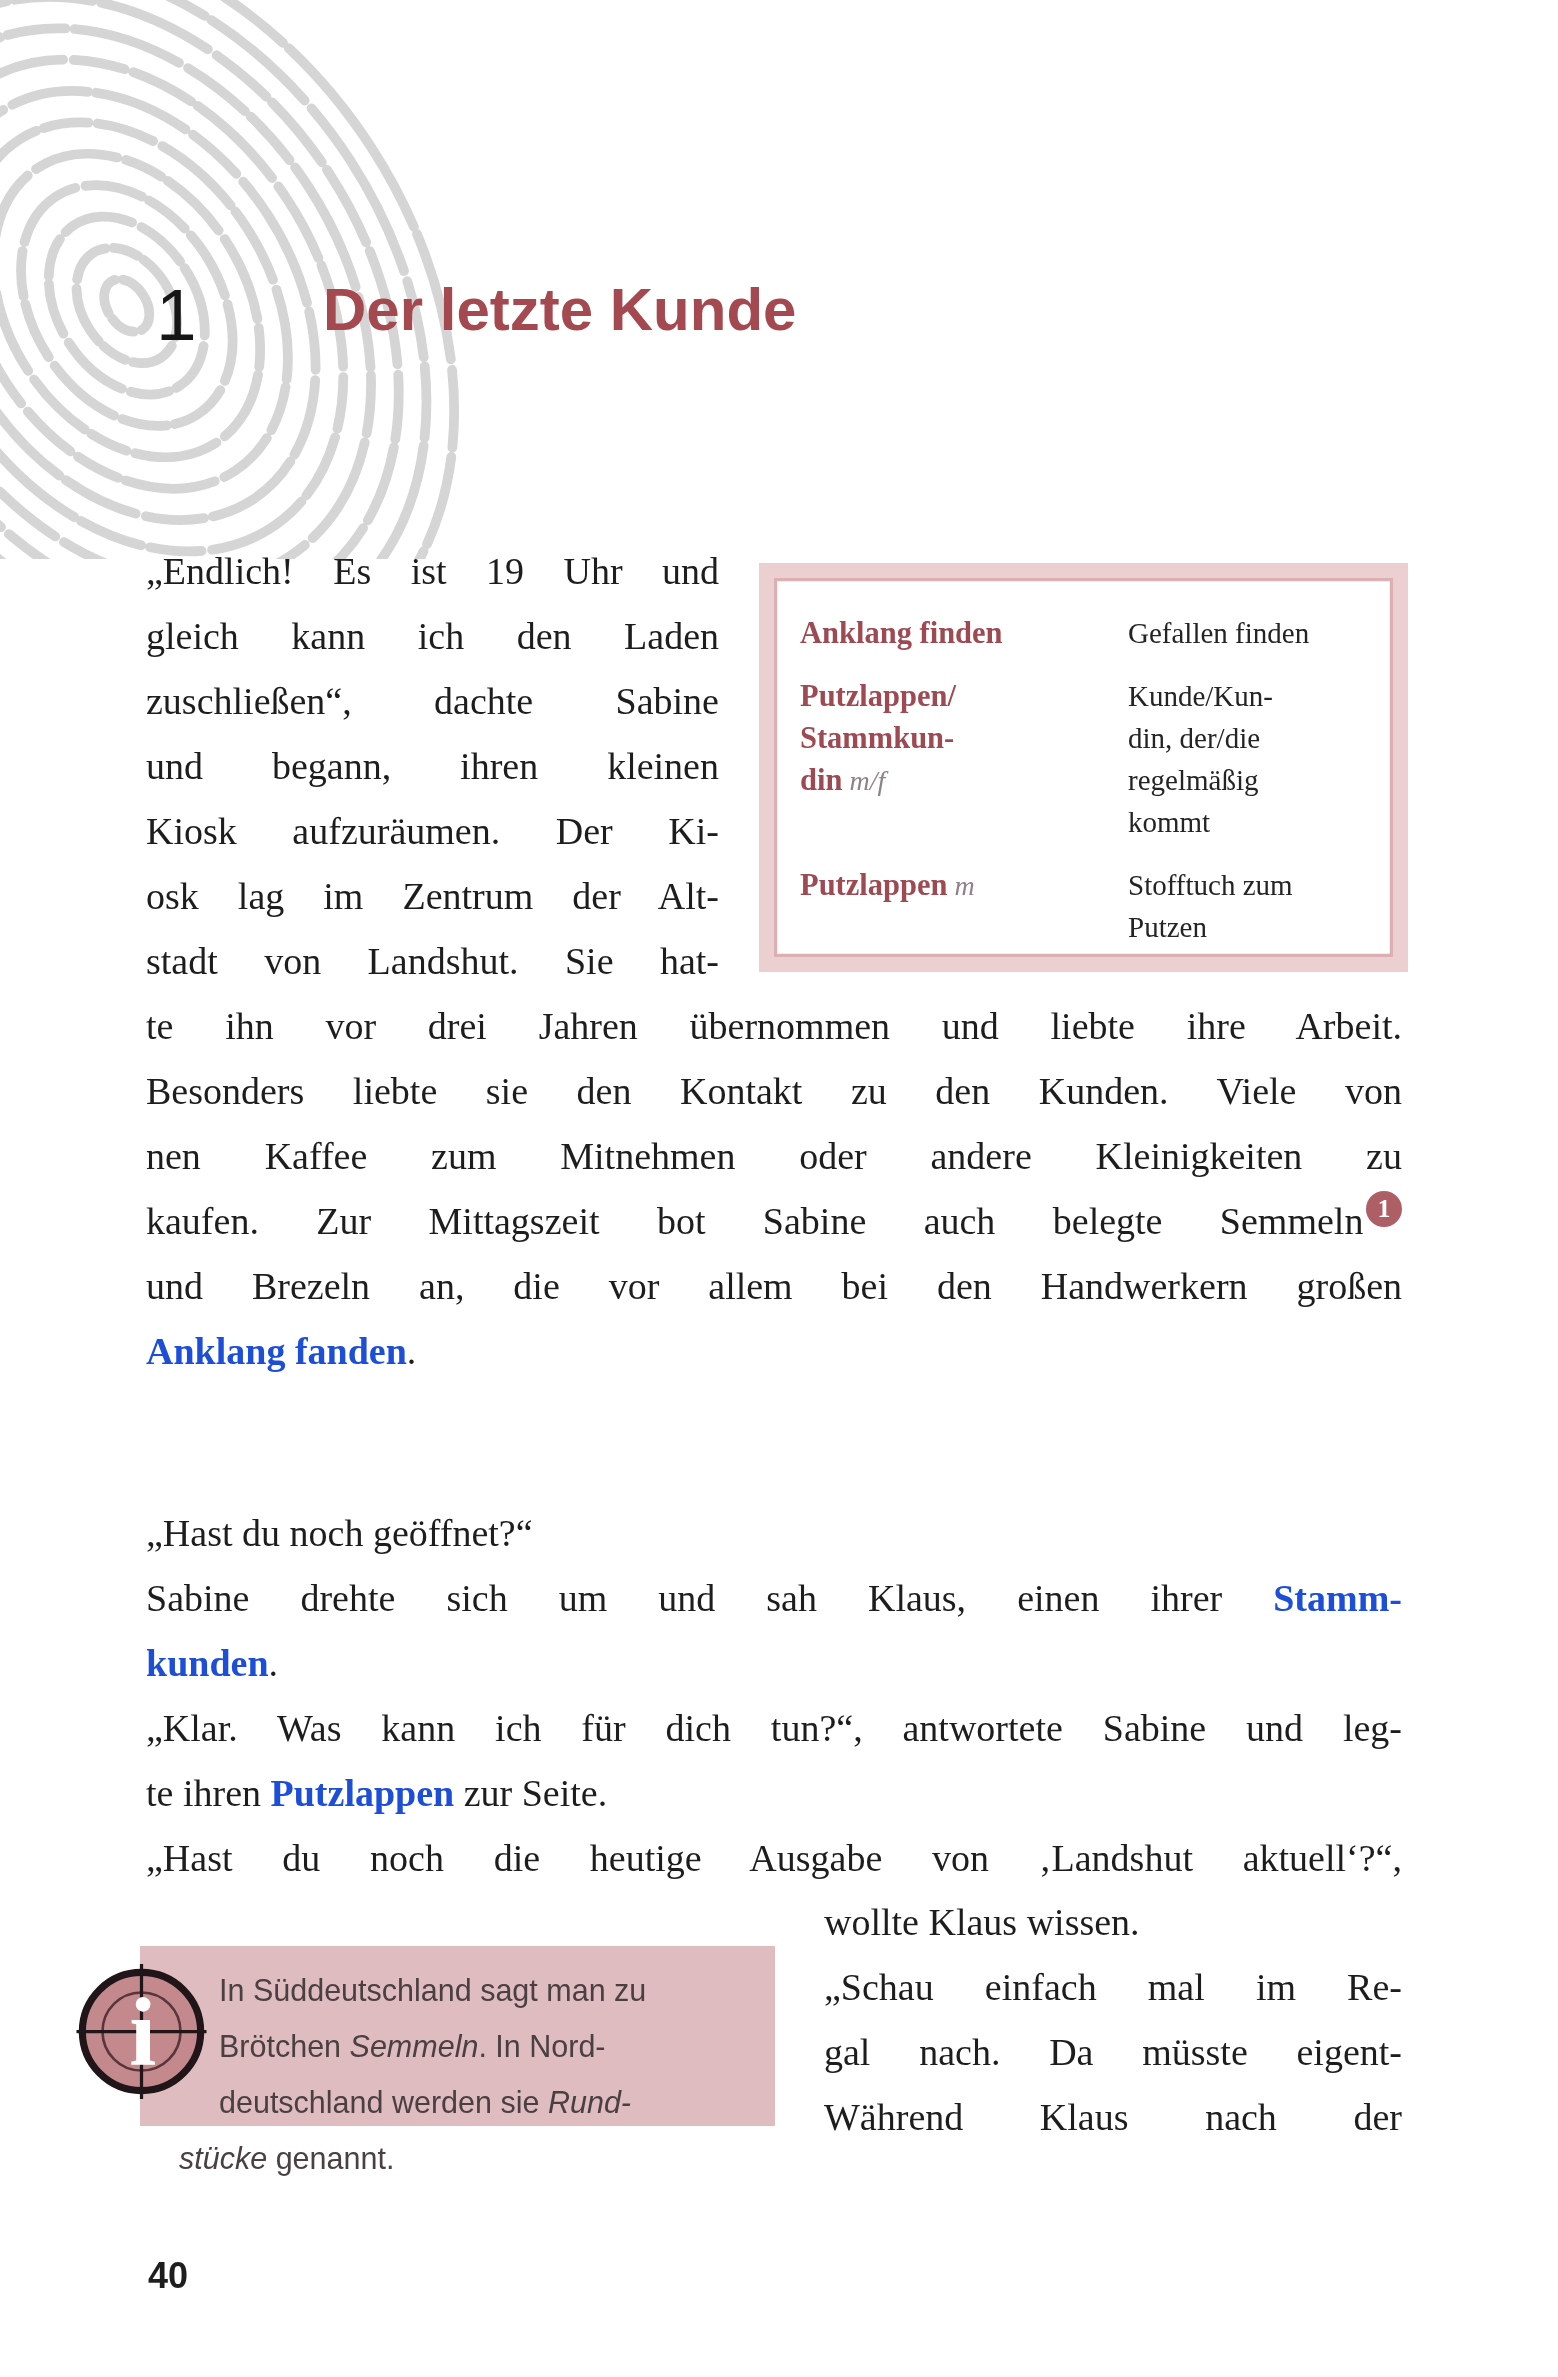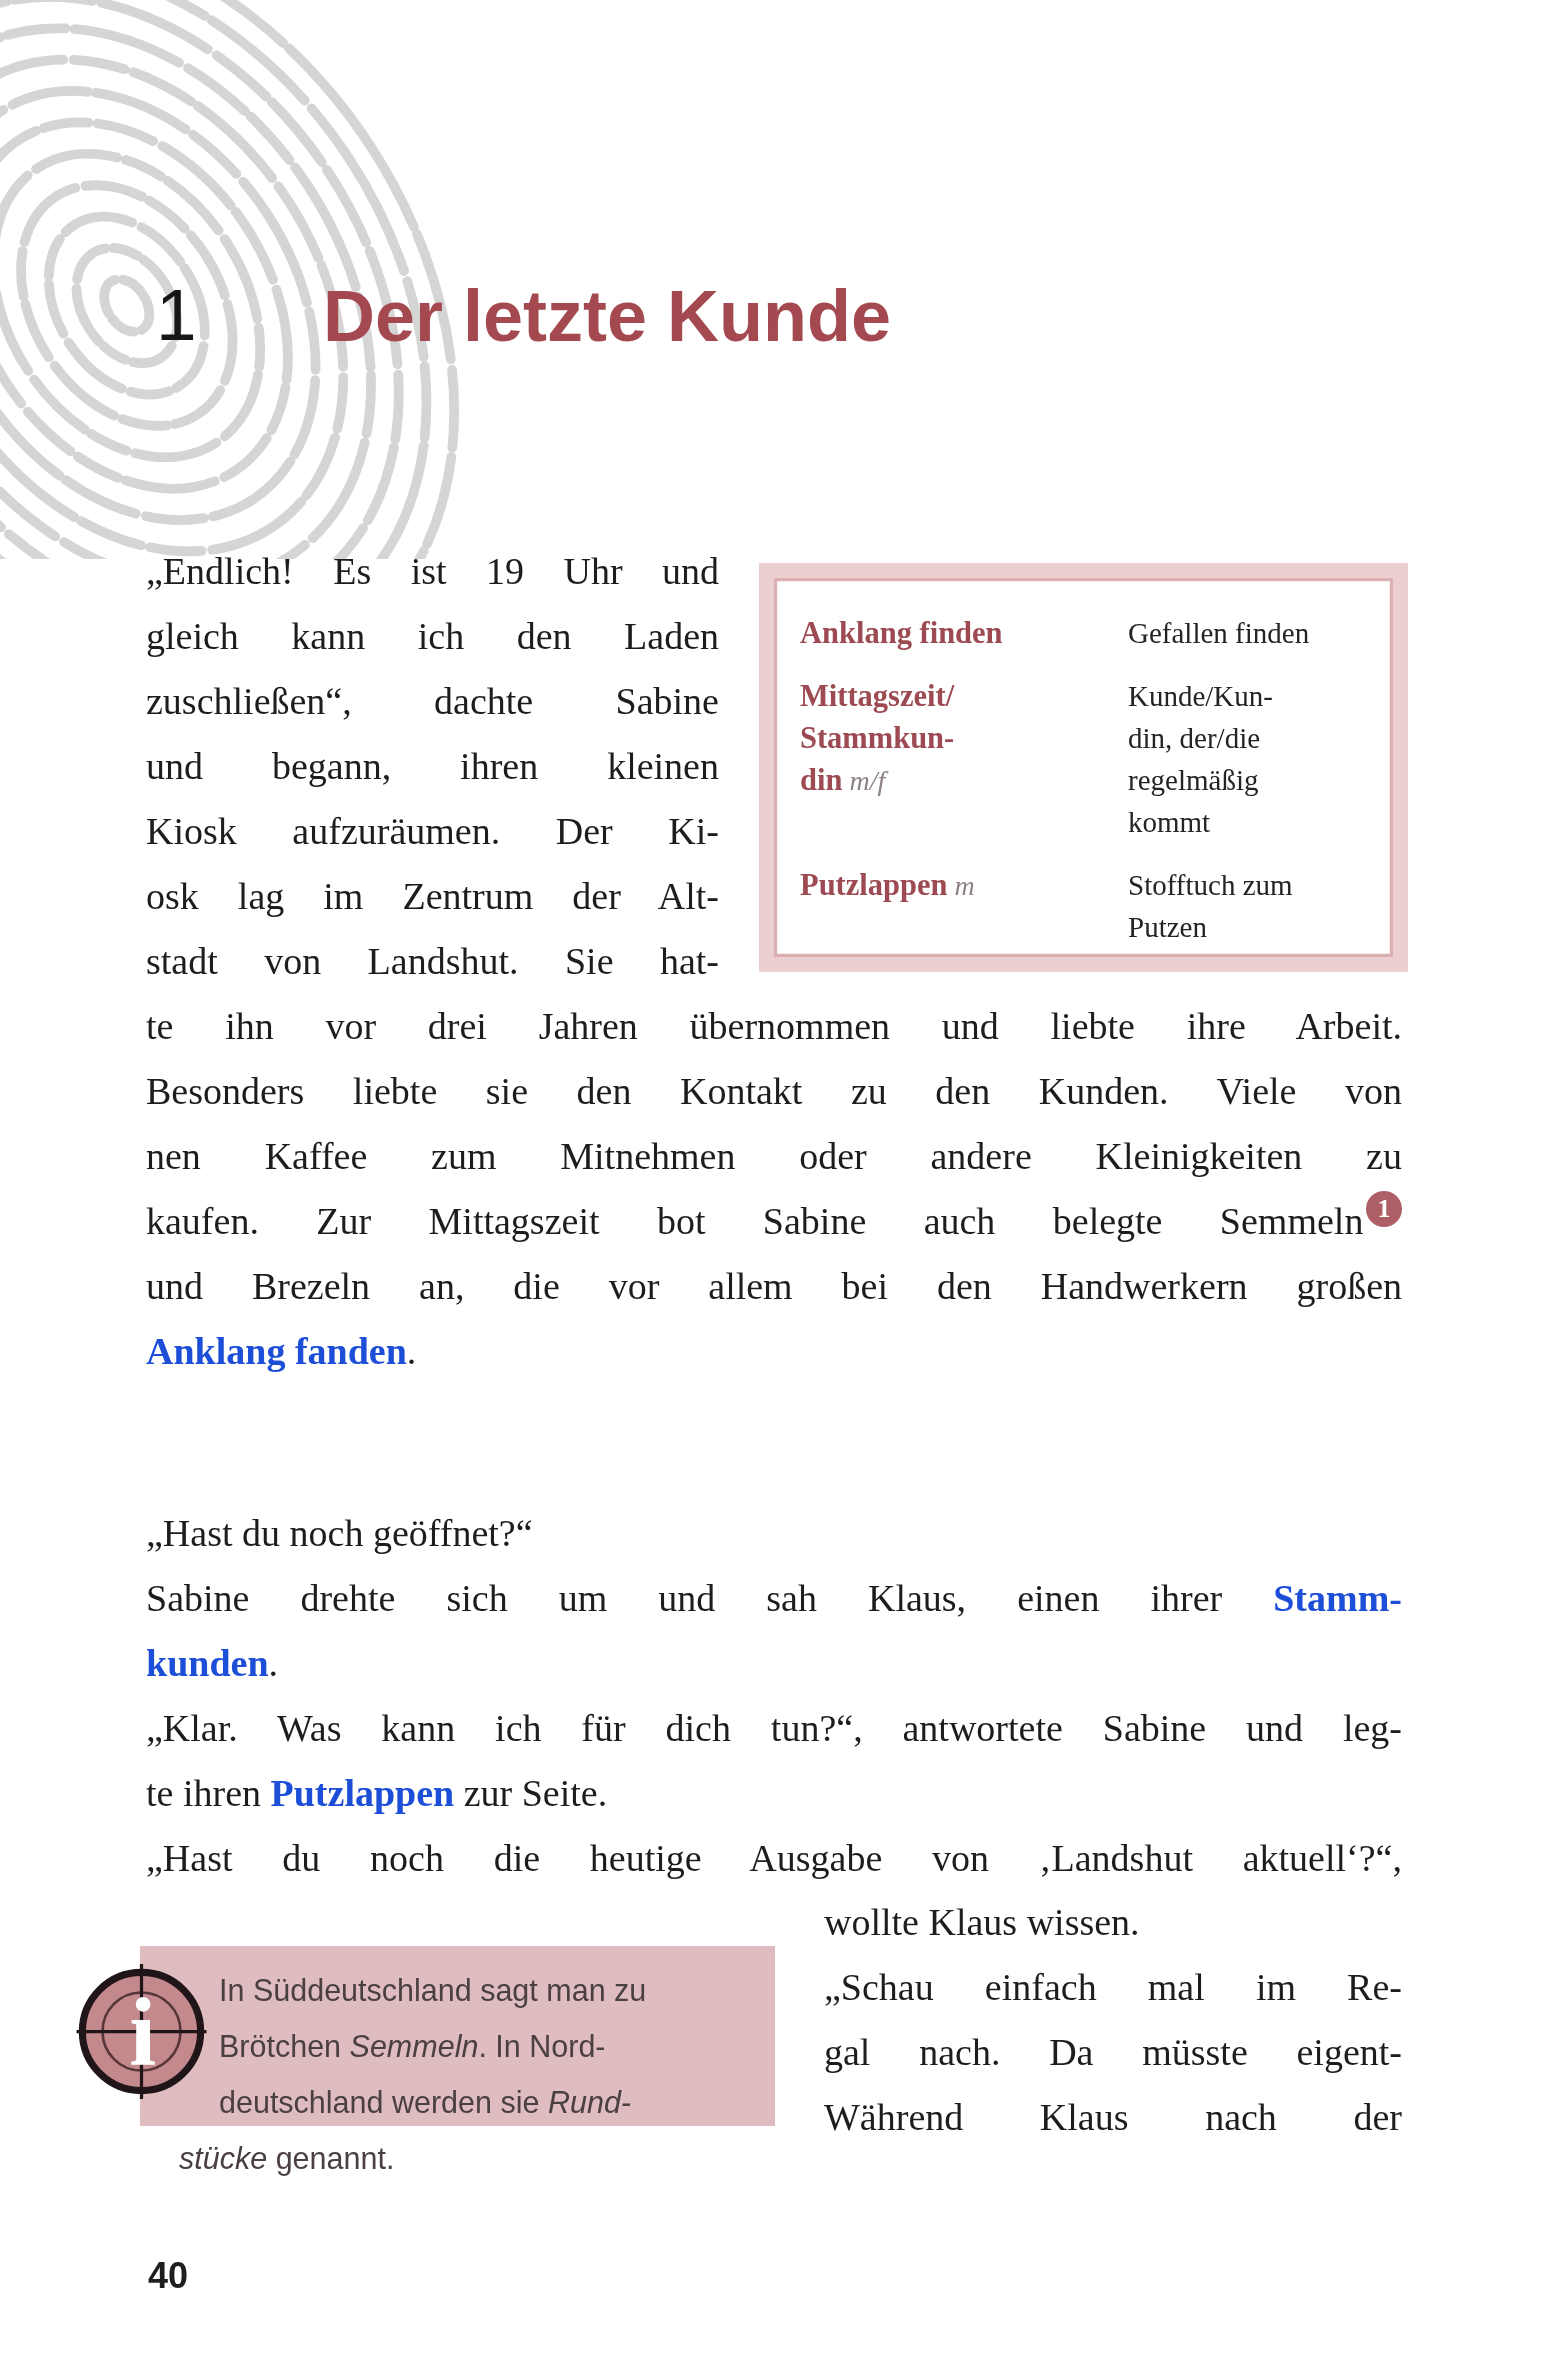--- a/index.html
+++ b/index.html
@@ -10,21 +10,21 @@
   }
   
   .fingerprint{position:absolute;left:-39px;top:-52px;width:559px;height:611px;z-index:0;}
   
   .chapter-number{
     position:absolute;left:156px;top:273px;z-index:2;
     font-family:"Liberation Sans",sans-serif;font-weight:400;font-size:73px;color:#161616;
   }
   .chapter-title{
     position:absolute;left:323px;top:275px;z-index:2;
-    font-family:"Liberation Sans",sans-serif;font-weight:700;font-size:72px;color:#a3494f;
+    font-family:"Liberation Sans",sans-serif;font-weight:700;font-size:60px;color:#a3494f;
     letter-spacing:0px;
   }
   
   .story-block{position:absolute;color:#1d1d1d;font-size:38px;z-index:1;}
   .story-block .line{line-height:65px;min-height:65px;}
   .line.just{text-align:justify;text-align-last:justify;text-justify:inter-word;}
   .line.left{text-align:left;text-align-last:left;}
   #p-narrow{left:146px;top:539px;width:573px;}
   #p-wide{left:146px;top:994px;width:1256px;}
   #p-dialogue{left:146px;top:1501px;width:1256px;}
@@ -126,21 +126,21 @@
     <div class="vocab-row">
       <div class="vocab-term">
         <div class="line left"><span>Anklang finden</span></div>
       </div>
       <div class="vocab-def">
         <div class="line left"><span>Gefallen finden</span></div>
       </div>
     </div>
     <div class="vocab-row">
       <div class="vocab-term">
-        <div class="line left"><span>Mittagszeit/</span></div>
+        <div class="line left"><span>Putzlappen/</span></div>
         <div class="line left"><span>Stammkun-</span></div>
         <div class="line left"><span>din</span><span class="gen"> m/f</span></div>
       </div>
       <div class="vocab-def">
         <div class="line left"><span>Kunde/Kun-</span></div>
         <div class="line left"><span>din, der/die</span></div>
         <div class="line left"><span>regelmäßig</span></div>
         <div class="line left"><span>kommt</span></div>
       </div>
     </div>

